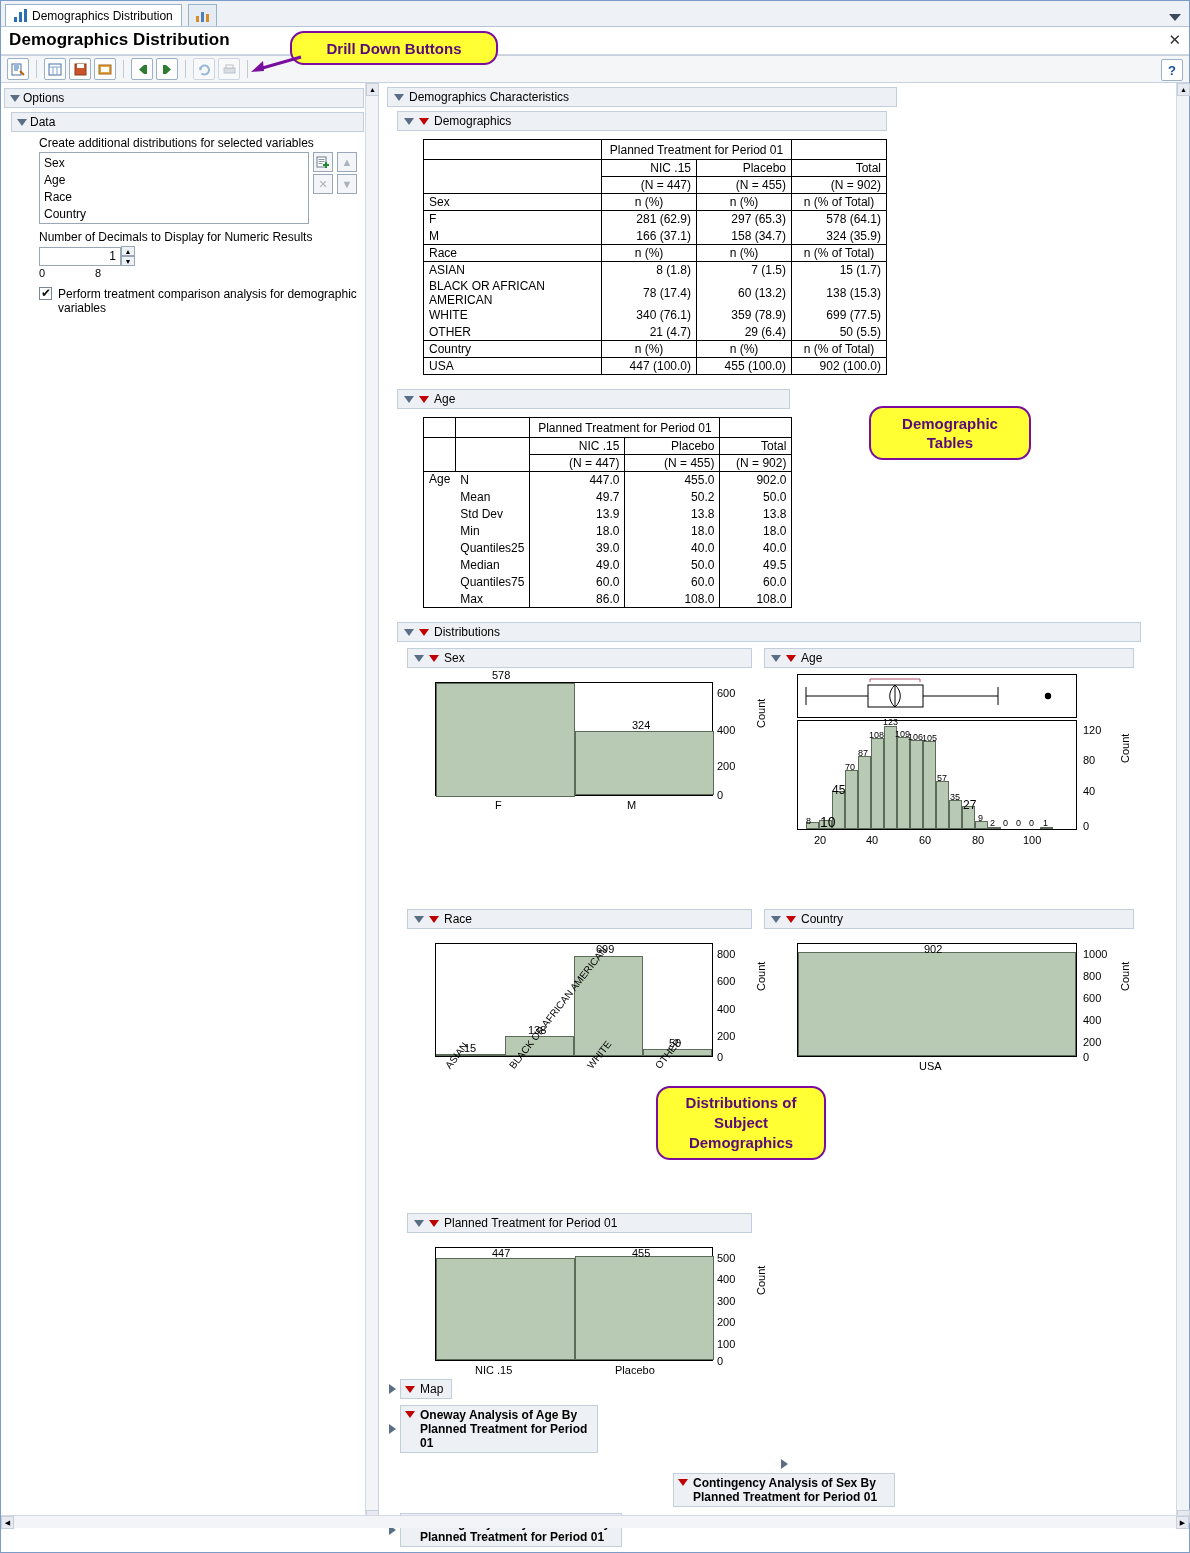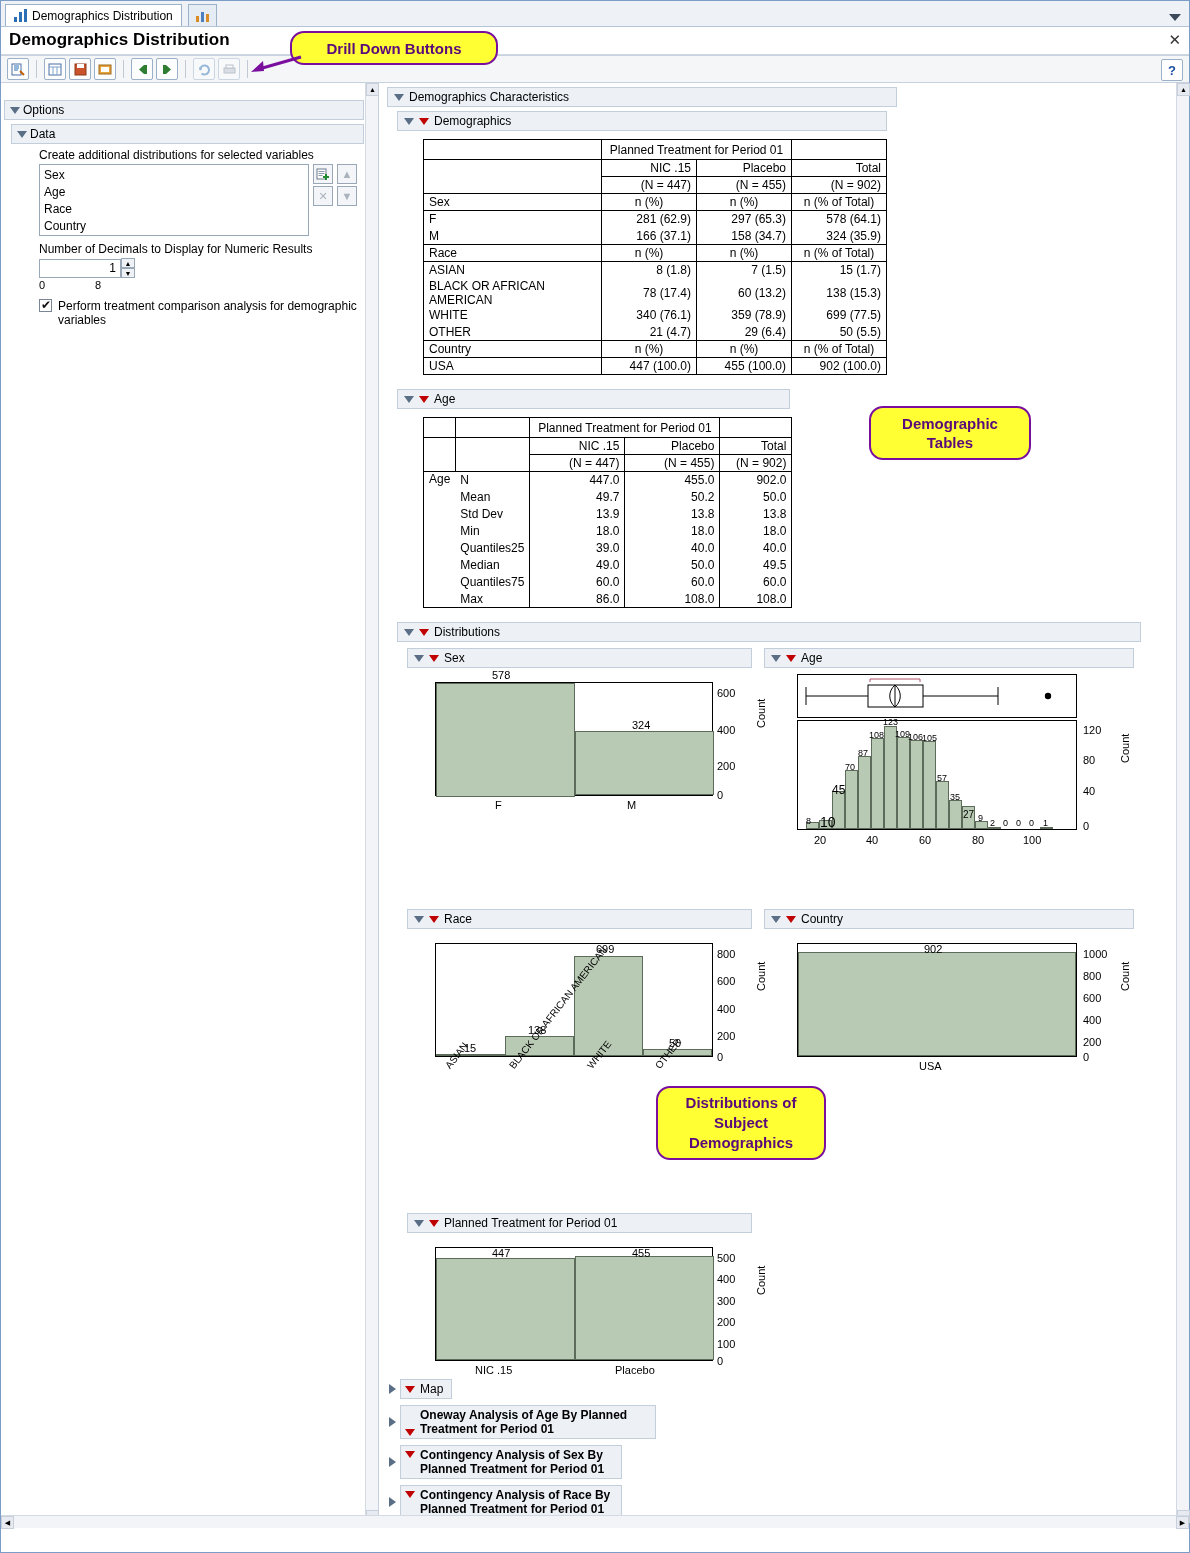--- a/index.html
+++ b/index.html
@@ -86,21 +86,21 @@
   
   .split { display:flex; height:1440px; }
   .left {
     width:378px; border-right:1px solid #c8d2df;
     background:#fff; position:relative;
   }
   .right { flex:1; background:#fff; position:relative; }
   .panel-head {
     background:#edf1f6; border:1px solid #c3cedb;
     font-size:12px; padding:2px 4px 2px 18px; position:relative;
-    margin:17px 14px 0 3px;
+    margin:5px 14px 0 3px;
   }
   .panel-head .tri {
     position:absolute; left:5px; top:5px;
     width:0;height:0;border-top:5px solid transparent;border-bottom:5px solid transparent;border-left:7px solid #5a6e85;
   }
   .panel-head .tri.down {
     border-left:5px solid transparent;border-right:5px solid transparent;border-top:7px solid #5a6e85;
     border-bottom:none; top:6px;
   }
   .data-head { margin:4px 14px 0 10px; }
@@ -586,21 +586,21 @@
             <div class="axisnum" style="left:34px;top:62px;font-size:12px;">45</div>
             <div class="axisnum" style="left:47px;top:41px;font-size:9px;">70</div>
             <div class="axisnum" style="left:60px;top:27px;font-size:9px;">87</div>
             <div class="axisnum" style="left:71px;top:9px;font-size:9px;">108</div>
             <div class="axisnum" style="left:85px;top:-4px;font-size:9px;">123</div>
             <div class="axisnum" style="left:97px;top:8px;font-size:9px;">109</div>
             <div class="axisnum" style="left:110px;top:11px;font-size:9px;">106</div>
             <div class="axisnum" style="left:124px;top:12px;font-size:9px;">105</div>
             <div class="axisnum" style="left:139px;top:52px;font-size:9px;">57</div>
             <div class="axisnum" style="left:152px;top:71px;font-size:9px;">35</div>
-            <div class="axisnum" style="left:165px;top:88px;font-size:10px;">27</div>
+            <div class="axisnum" style="left:165px;top:77px;font-size:12px;">27</div>
             <div class="axisnum" style="left:180px;top:92px;font-size:9px;">9</div>
             <div class="axisnum" style="left:192px;top:97px;font-size:9px;">2</div>
             <div class="axisnum" style="left:205px;top:97px;font-size:9px;">0</div>
             <div class="axisnum" style="left:218px;top:97px;font-size:9px;">0</div>
             <div class="axisnum" style="left:231px;top:97px;font-size:9px;">0</div>
             <div class="axisnum" style="left:245px;top:97px;font-size:9px;">1</div>
           </div>
           <div class="axisnum" style="left:676px;top:56px;">120</div>
           <div class="axisnum" style="left:676px;top:86px;">80</div>
           <div class="axisnum" style="left:676px;top:117px;">40</div>
@@ -691,26 +691,26 @@
 
         <div class="collapsed-row" style="margin-left:2px;">
           <span class="disc right"></span>
           <div class="collapsed-box">
             <span class="red-tri"></span>
             <span>Map</span>
           </div>
         </div>
         <div class="collapsed-row" style="margin-left:2px;">
           <span class="disc right"></span>
-          <div class="collapsed-box" style="width:256px;align-items:flex-end;">
+          <div class="collapsed-box" style="width:198px;align-items:flex-start;">
             <span class="red-tri" style="margin-top:3px;"></span>
             <span class="b" style="line-height:14px;">Oneway Analysis of Age By Planned Treatment for Period 01</span>
           </div>
         </div>
-        <div class="collapsed-row" style="margin-left:2px;">
+        <div class="collapsed-row" style="margin-left:2px;flex-direction:column;">
           <span class="disc right"></span>
           <div class="collapsed-box" style="width:222px;align-items:flex-start;">
             <span class="red-tri" style="margin-top:3px;"></span>
             <span class="b" style="line-height:14px;">Contingency Analysis of Sex By Planned Treatment for Period 01</span>
           </div>
         </div>
         <div class="collapsed-row" style="margin-left:2px;">
           <span class="disc right"></span>
           <div class="collapsed-box" style="width:222px;align-items:flex-start;">
             <span class="red-tri" style="margin-top:3px;"></span>

